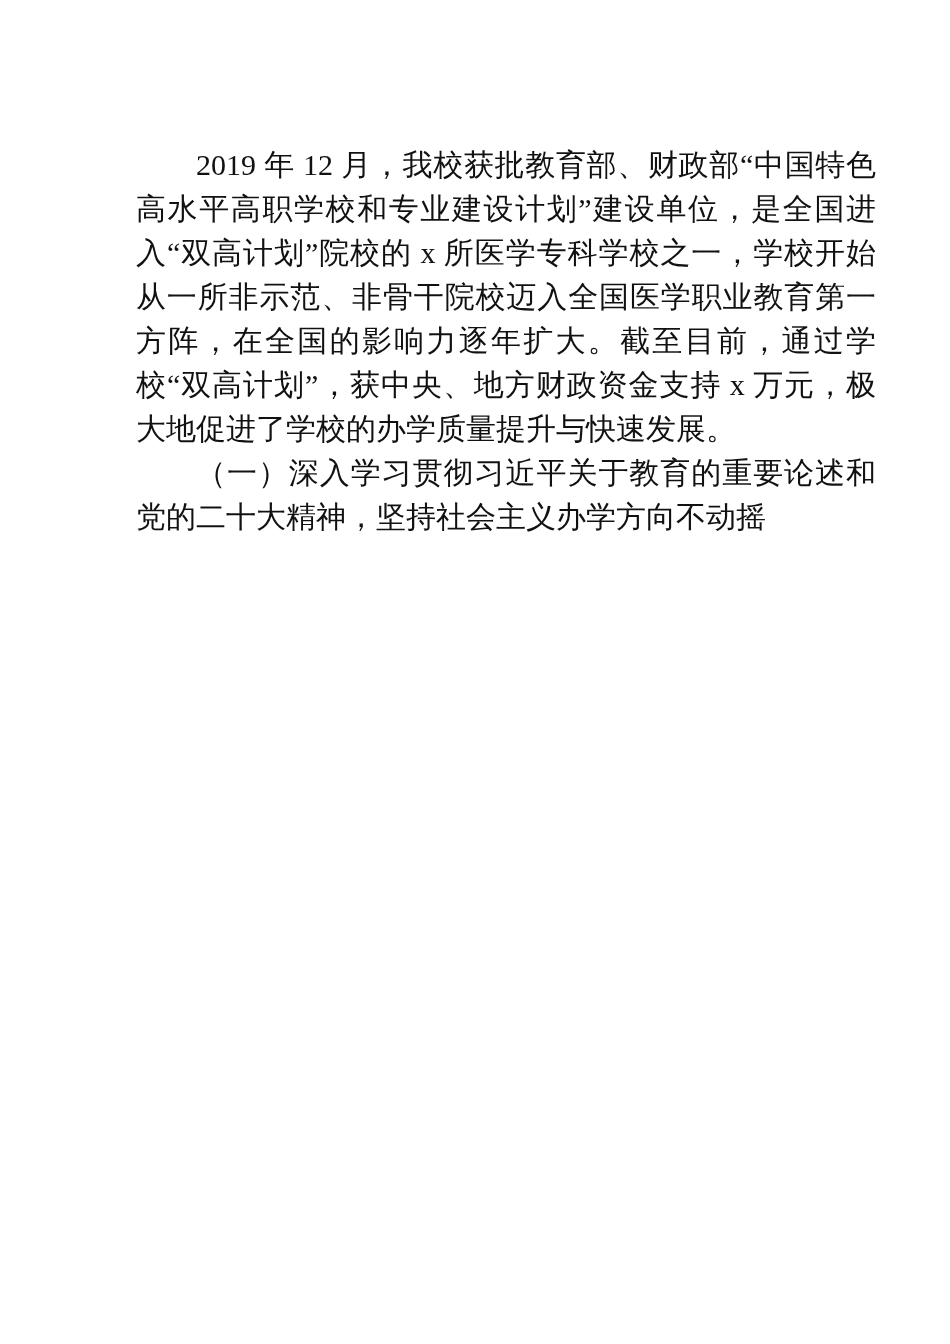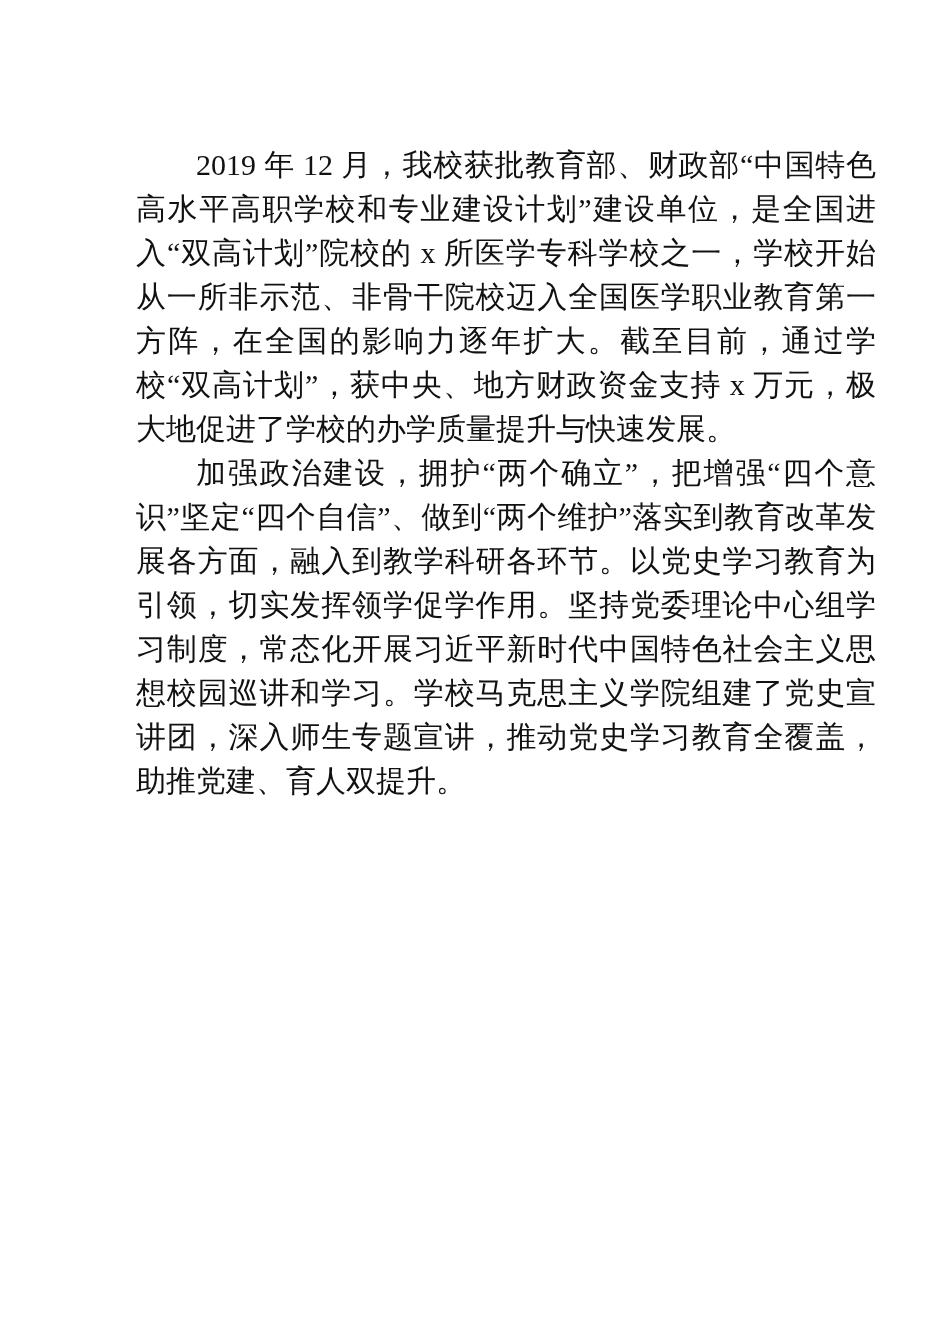--- a/index.html
+++ b/index.html
@@ -45,15 +45,15 @@
   .h3 {
     font-family: "Liberation Serif", "DejaVu Serif", serif;
   }
 </style>
 </head>
 <body>
 
 <div class="page">
   <div class="content">
     <p class="para">2019 年 12 月，我校获批教育部、财政部“中国特色高水平高职学校和专业建设计划”建设单位，是全国进入“双高计划”院校的 x 所医学专科学校之一，学校开始从一所非示范、非骨干院校迈入全国医学职业教育第一方阵，在全国的影响力逐年扩大。截至目前，通过学校“双高计划”，获中央、地方财政资金支持 x 万元，极大地促进了学校的办学质量提升与快速发展。</p>
-    <p class="para">加强政治建设，拥护“两个确立”，把增强“四个意识”坚定“四个自信”、做到“两个维护”落实到教育改革发展各方面，融入到教学科研各环节。以党史学习教育为引领，切实发挥领学促学作用。坚持党委理论中心组学习制度，常态化开展习近平新时代中国特色社会主义思想校园巡讲和学习。学校马克思主义学院组建了党史宣讲团，深入师生专题宣讲，推动党史学习教育全覆盖，助推党建、育人双提升。</p>
+    <h3 class="h3">（一）深入学习贯彻习近平关于教育的重要论述和党的二十大精神，坚持社会主义办学方向不动摇</h3>
   </div>
 </div>
 
 </body></html>

